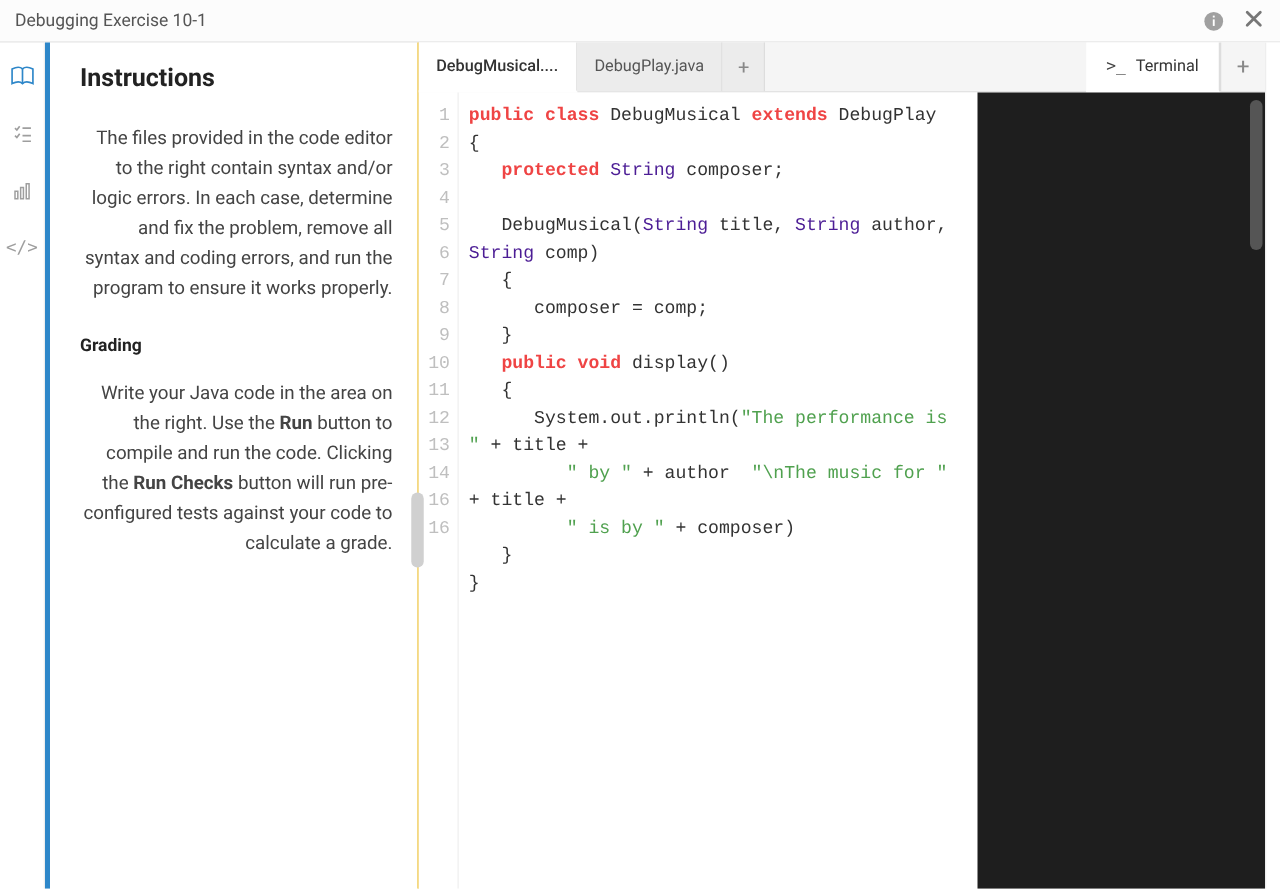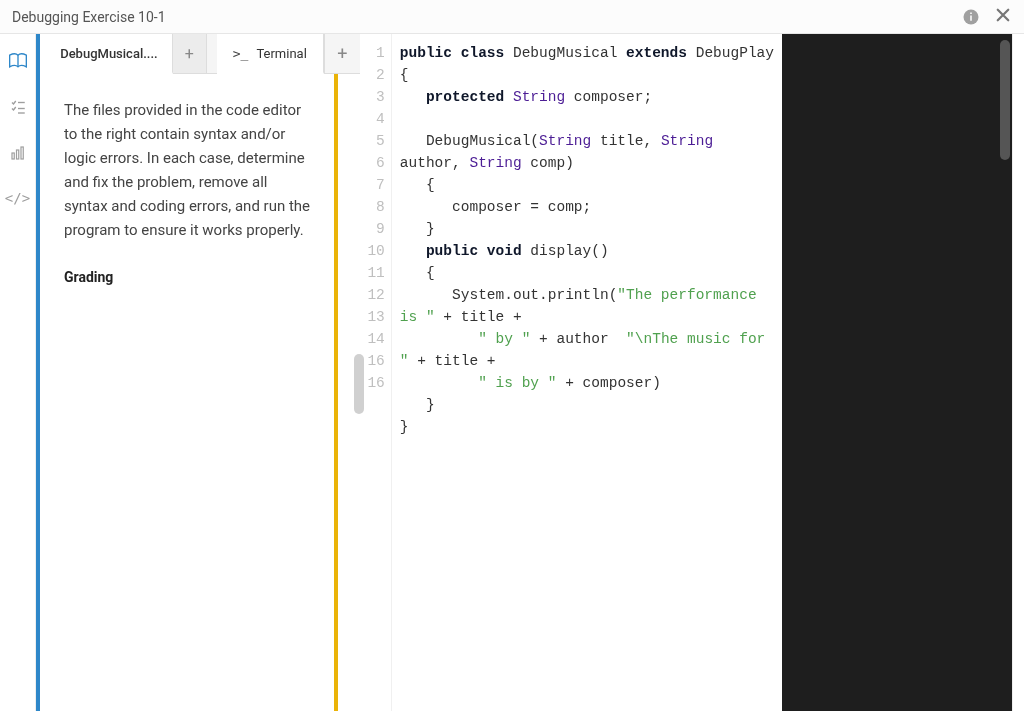--- a/index.html
+++ b/index.html
@@ -56,30 +56,30 @@
     font-weight:700;
     margin-bottom:20px;
     color:#222;
   }
   .instructions-panel h2 {
     font-size:14px;
     font-weight:700;
     margin:24px 0 14px 0;
     color:#222;
   }
-  .instructions-panel p { margin-bottom:20px; }
+  .instructions-panel p { margin-bottom:20px;text-align:right; }
   .instructions-panel b { font-weight:700;}
 
   
   .code-terminal {
     flex:1;
     display:flex;
-    flex-direction:row;
+    flex-direction:column;
     min-width:0;
-    border-left:4px solid #eab308;
+    border-left:1px solid #eab308;
     justify-content:flex-end;
   }
   .tabs-row {
     height:40px;
     display:flex;
     align-items:stretch;
     border-bottom:1px solid #ddd;
     background:#f5f5f5;
     font-size:13px;
   }
@@ -147,21 +147,21 @@
   .code {
     flex:1;
     padding:8px 8px 0 8px;
     white-space:pre;
     overflow:auto;
     position:relative;
   }
   .code .line { display:block; height:22px; }
   .code .wrapline { display:block; min-height:22px; white-space:pre-wrap; }
 
-  .kw { color:#0f172a; font-weight:bold; }  
+  .kw { color:#ef4444; font-weight:bold; }  
   .type { color:#4c1d95; }
   .str { color:#50a14f; }
 
   .terminal-pane {
     width:230px;
     background:#1e1e1e;
     position:relative;
   }
   .terminal-scrollbar {
     position:absolute; right:2px; top:6px; width:10px; height:120px;
@@ -226,26 +226,30 @@
     </span>
     <span class="rail-icon" style="font-family:monospace;font-size:14px;color:#9e9e9e;">&lt;/&gt;</span>
   </div>
 
   <div class="instructions-bar"></div>
 
   <div class="instructions-panel">
     <h1>Instructions</h1>
     <p>The files provided in the code editor to the right contain syntax and/or logic errors. In each case, determine and fix the problem, remove all syntax and coding errors, and run the program to ensure it works properly.</p>
     <h2>Grading</h2>
+    <p>
+      <span>Write your Java code in the area on the right. Use the </span><b>Run</b><span> button to compile and run the code. Clicking the </span><b>Run Checks</b><span> button will run pre-configured tests against your code to calculate a grade.</span>
+    </p>
   </div>
 
   <div class="code-terminal">
     <div class="tabs-row">
       <div class="code-tabs">
         <div class="tab active">DebugMusical....</div>
+        <div class="tab">DebugPlay.java</div>
         <div class="tab plus">+</div>
       </div>
       <div class="tabs-right">
         <div class="terminal-tab active">
           <span class="prompt-icon">&gt;_</span>
           <span>Terminal</span>
         </div>
         <div class="plus-end">+</div>
       </div>
     </div>

